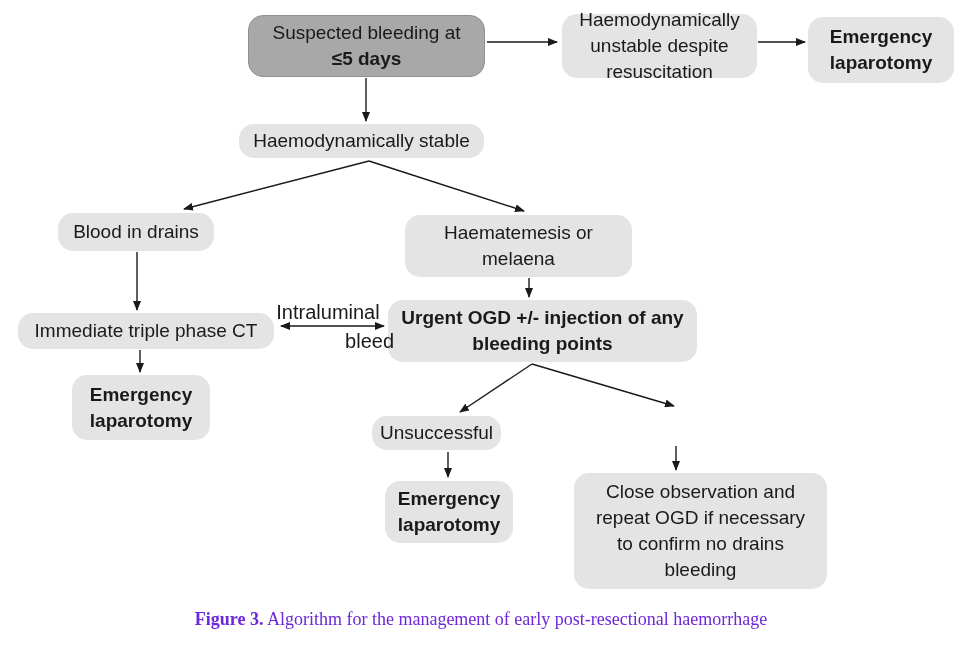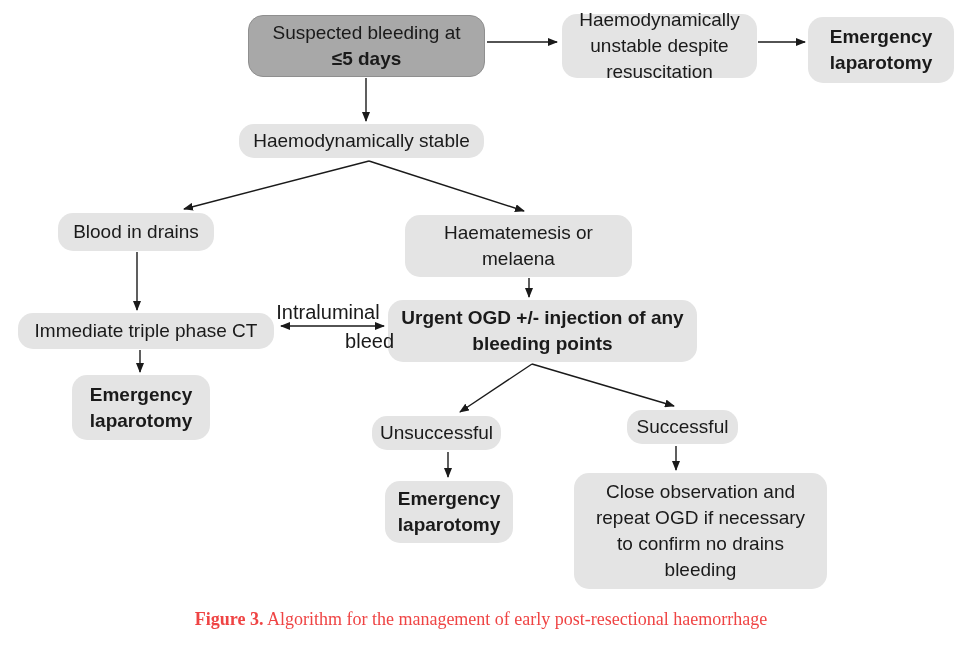--- a/index.html
+++ b/index.html
@@ -43,21 +43,21 @@
     white-space: nowrap;
   }
   .caption {
     position: absolute;
     left: 0;
     top: 609px;
     width: 100%;
     text-align: center;
     font-family: "Liberation Serif", serif;
     font-size: 18px;
-    color: #ef4444;
+    color: #6d28d9;
   }
   .caption .cap-label { font-weight: bold; }
 
   
   .n-suspected      { left: 248px; top: 15px;  width: 237px; height: 62px; }
   .n-unstable       { left: 562px; top: 14px;  width: 195px; height: 64px; }
   .n-emergency-top  { left: 808px; top: 17px;  width: 146px; height: 66px; }
   .n-stable         { left: 239px; top: 124px; width: 245px; height: 34px; }
   .n-blood-drains   { left: 58px;  top: 213px; width: 156px; height: 38px; }
   .n-haematemesis   { left: 405px; top: 215px; width: 227px; height: 62px; }
@@ -137,23 +137,20 @@
 
   <div class="box bold n-ogd">
     <div class="ln">Urgent OGD +/- injection of any</div>
     <div class="ln">bleeding points</div>
   </div>
 
   <div class="box n-unsuccessful">
     <div class="ln">Unsuccessful</div>
   </div>
 
-  <div class="box n-successful">
-    <div class="ln">Successful</div>
-  </div>
 
   <div class="box bold n-emergency-mid">
     <div class="ln">Emergency</div>
     <div class="ln">laparotomy</div>
   </div>
 
   <div class="box n-close-obs">
     <div class="ln">Close observation and</div>
     <div class="ln">repeat OGD if necessary</div>
     <div class="ln">to confirm no drains</div>

